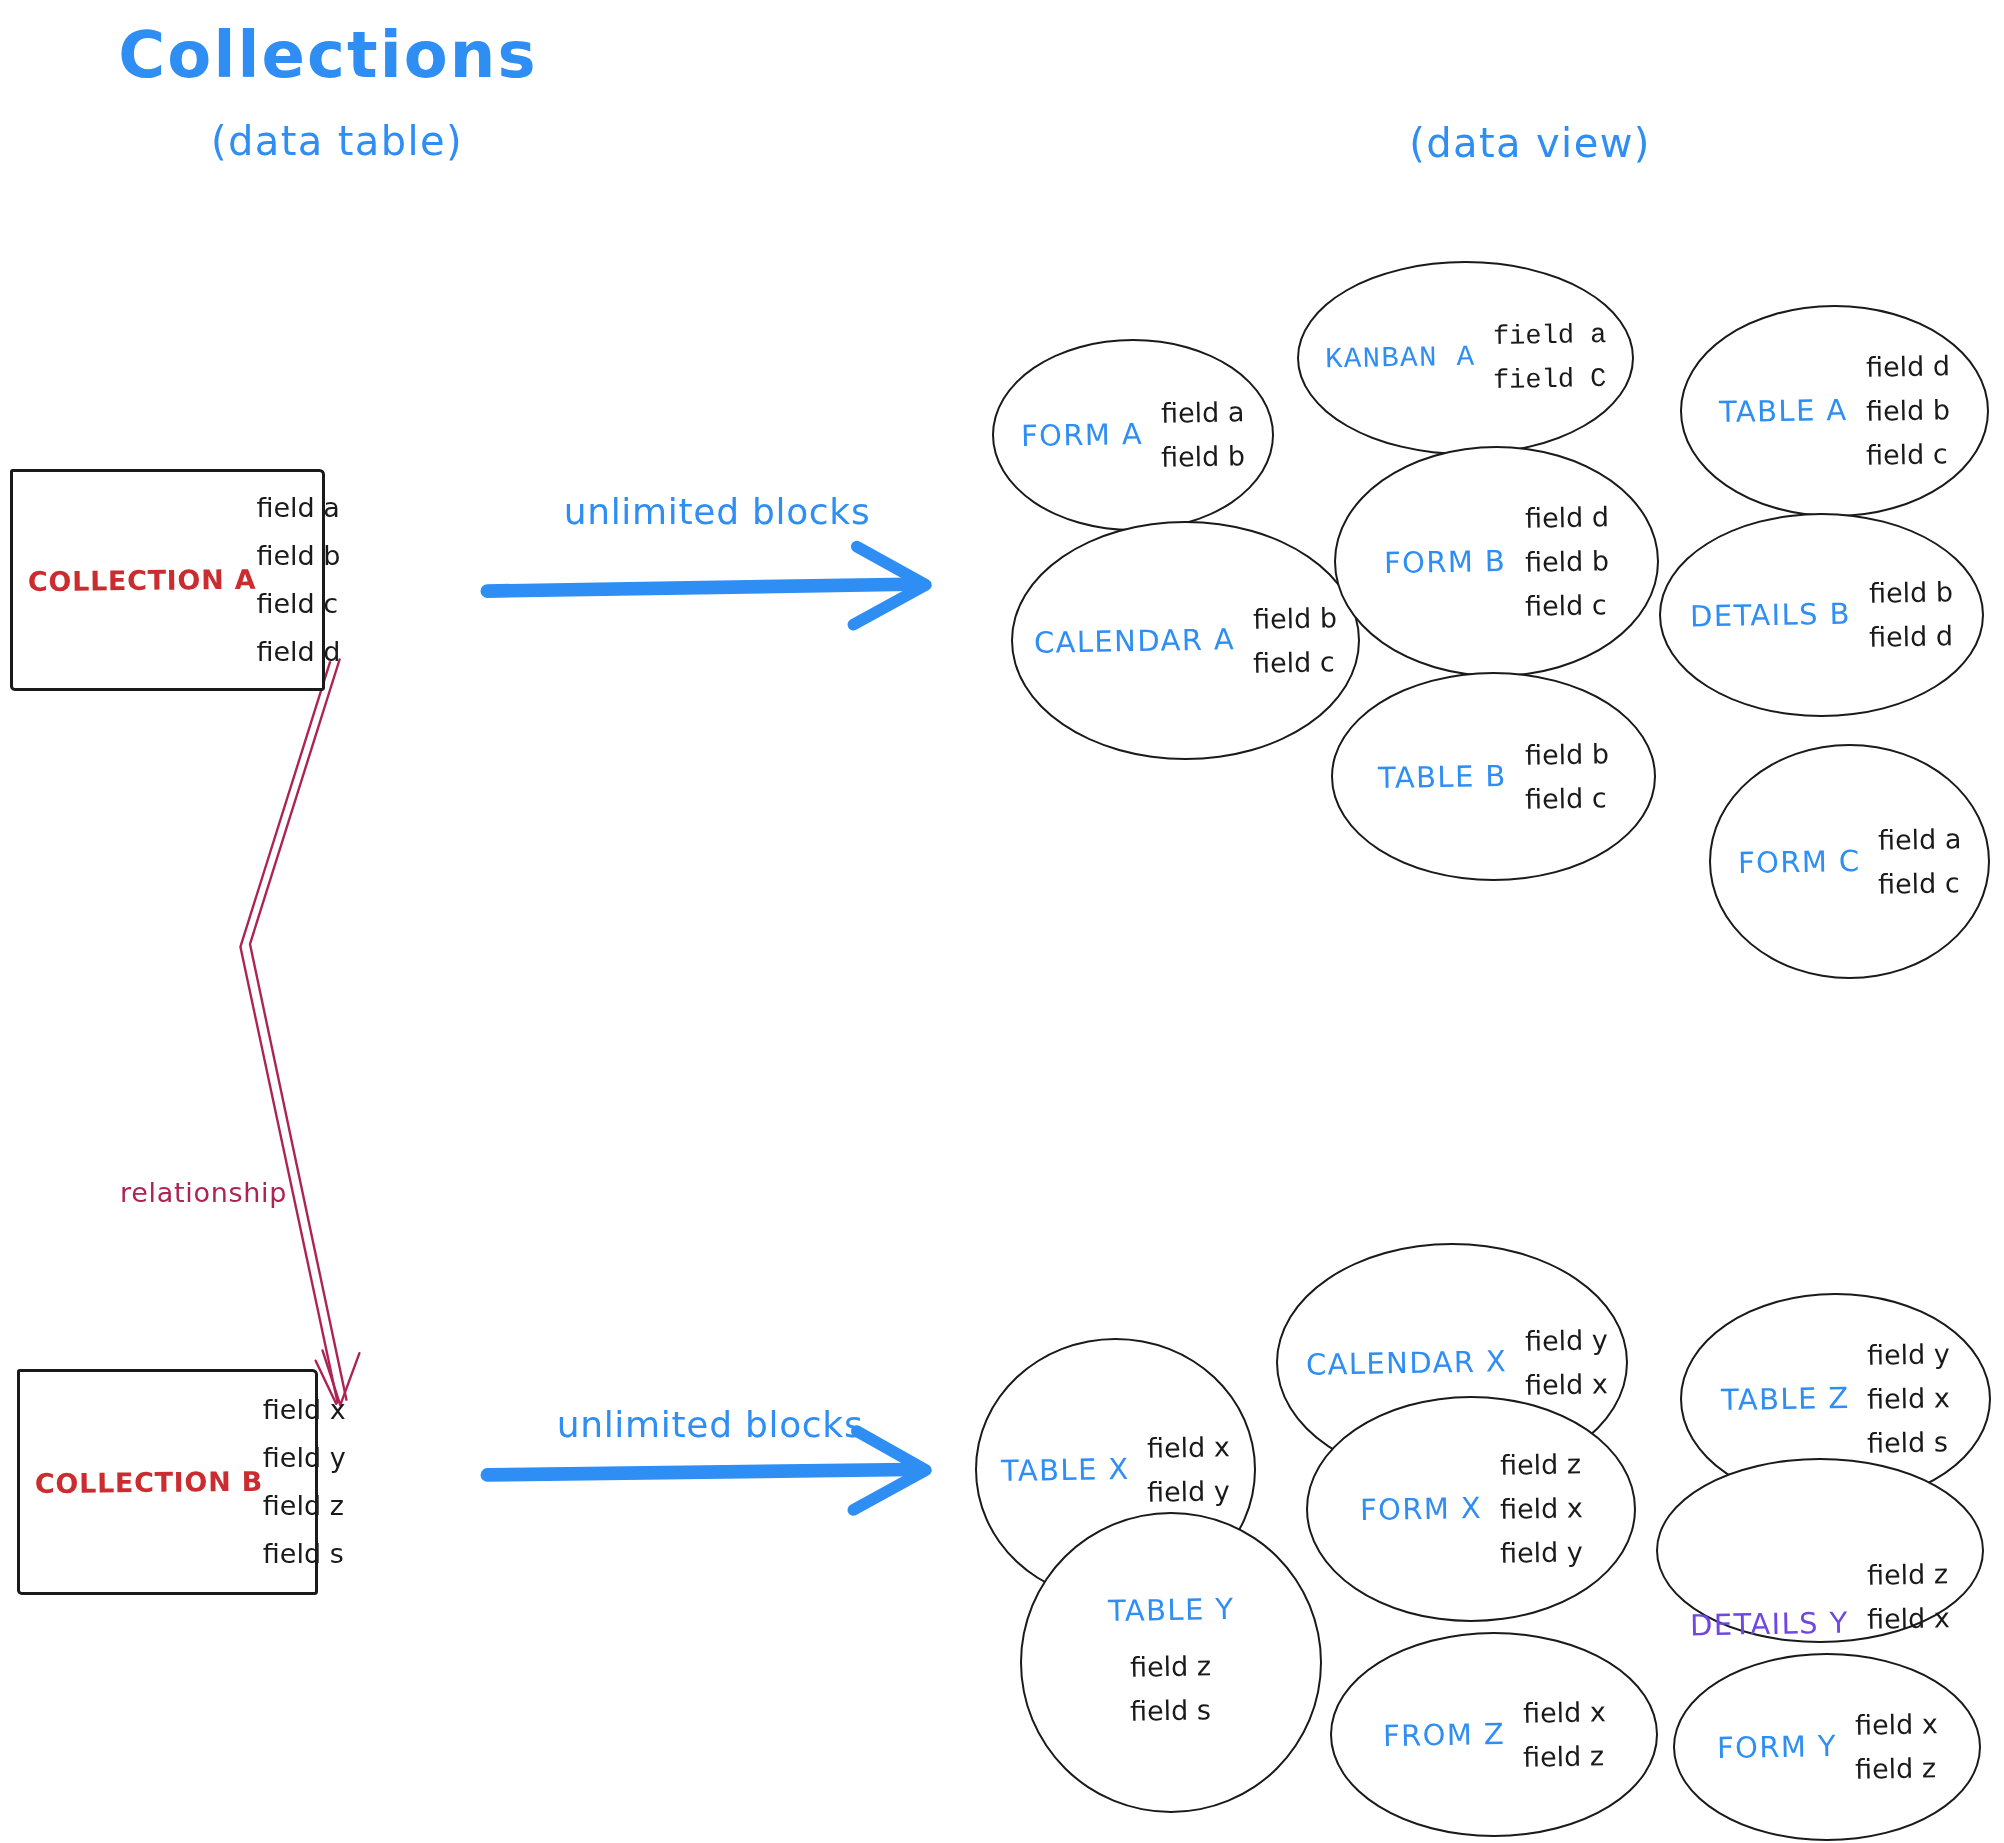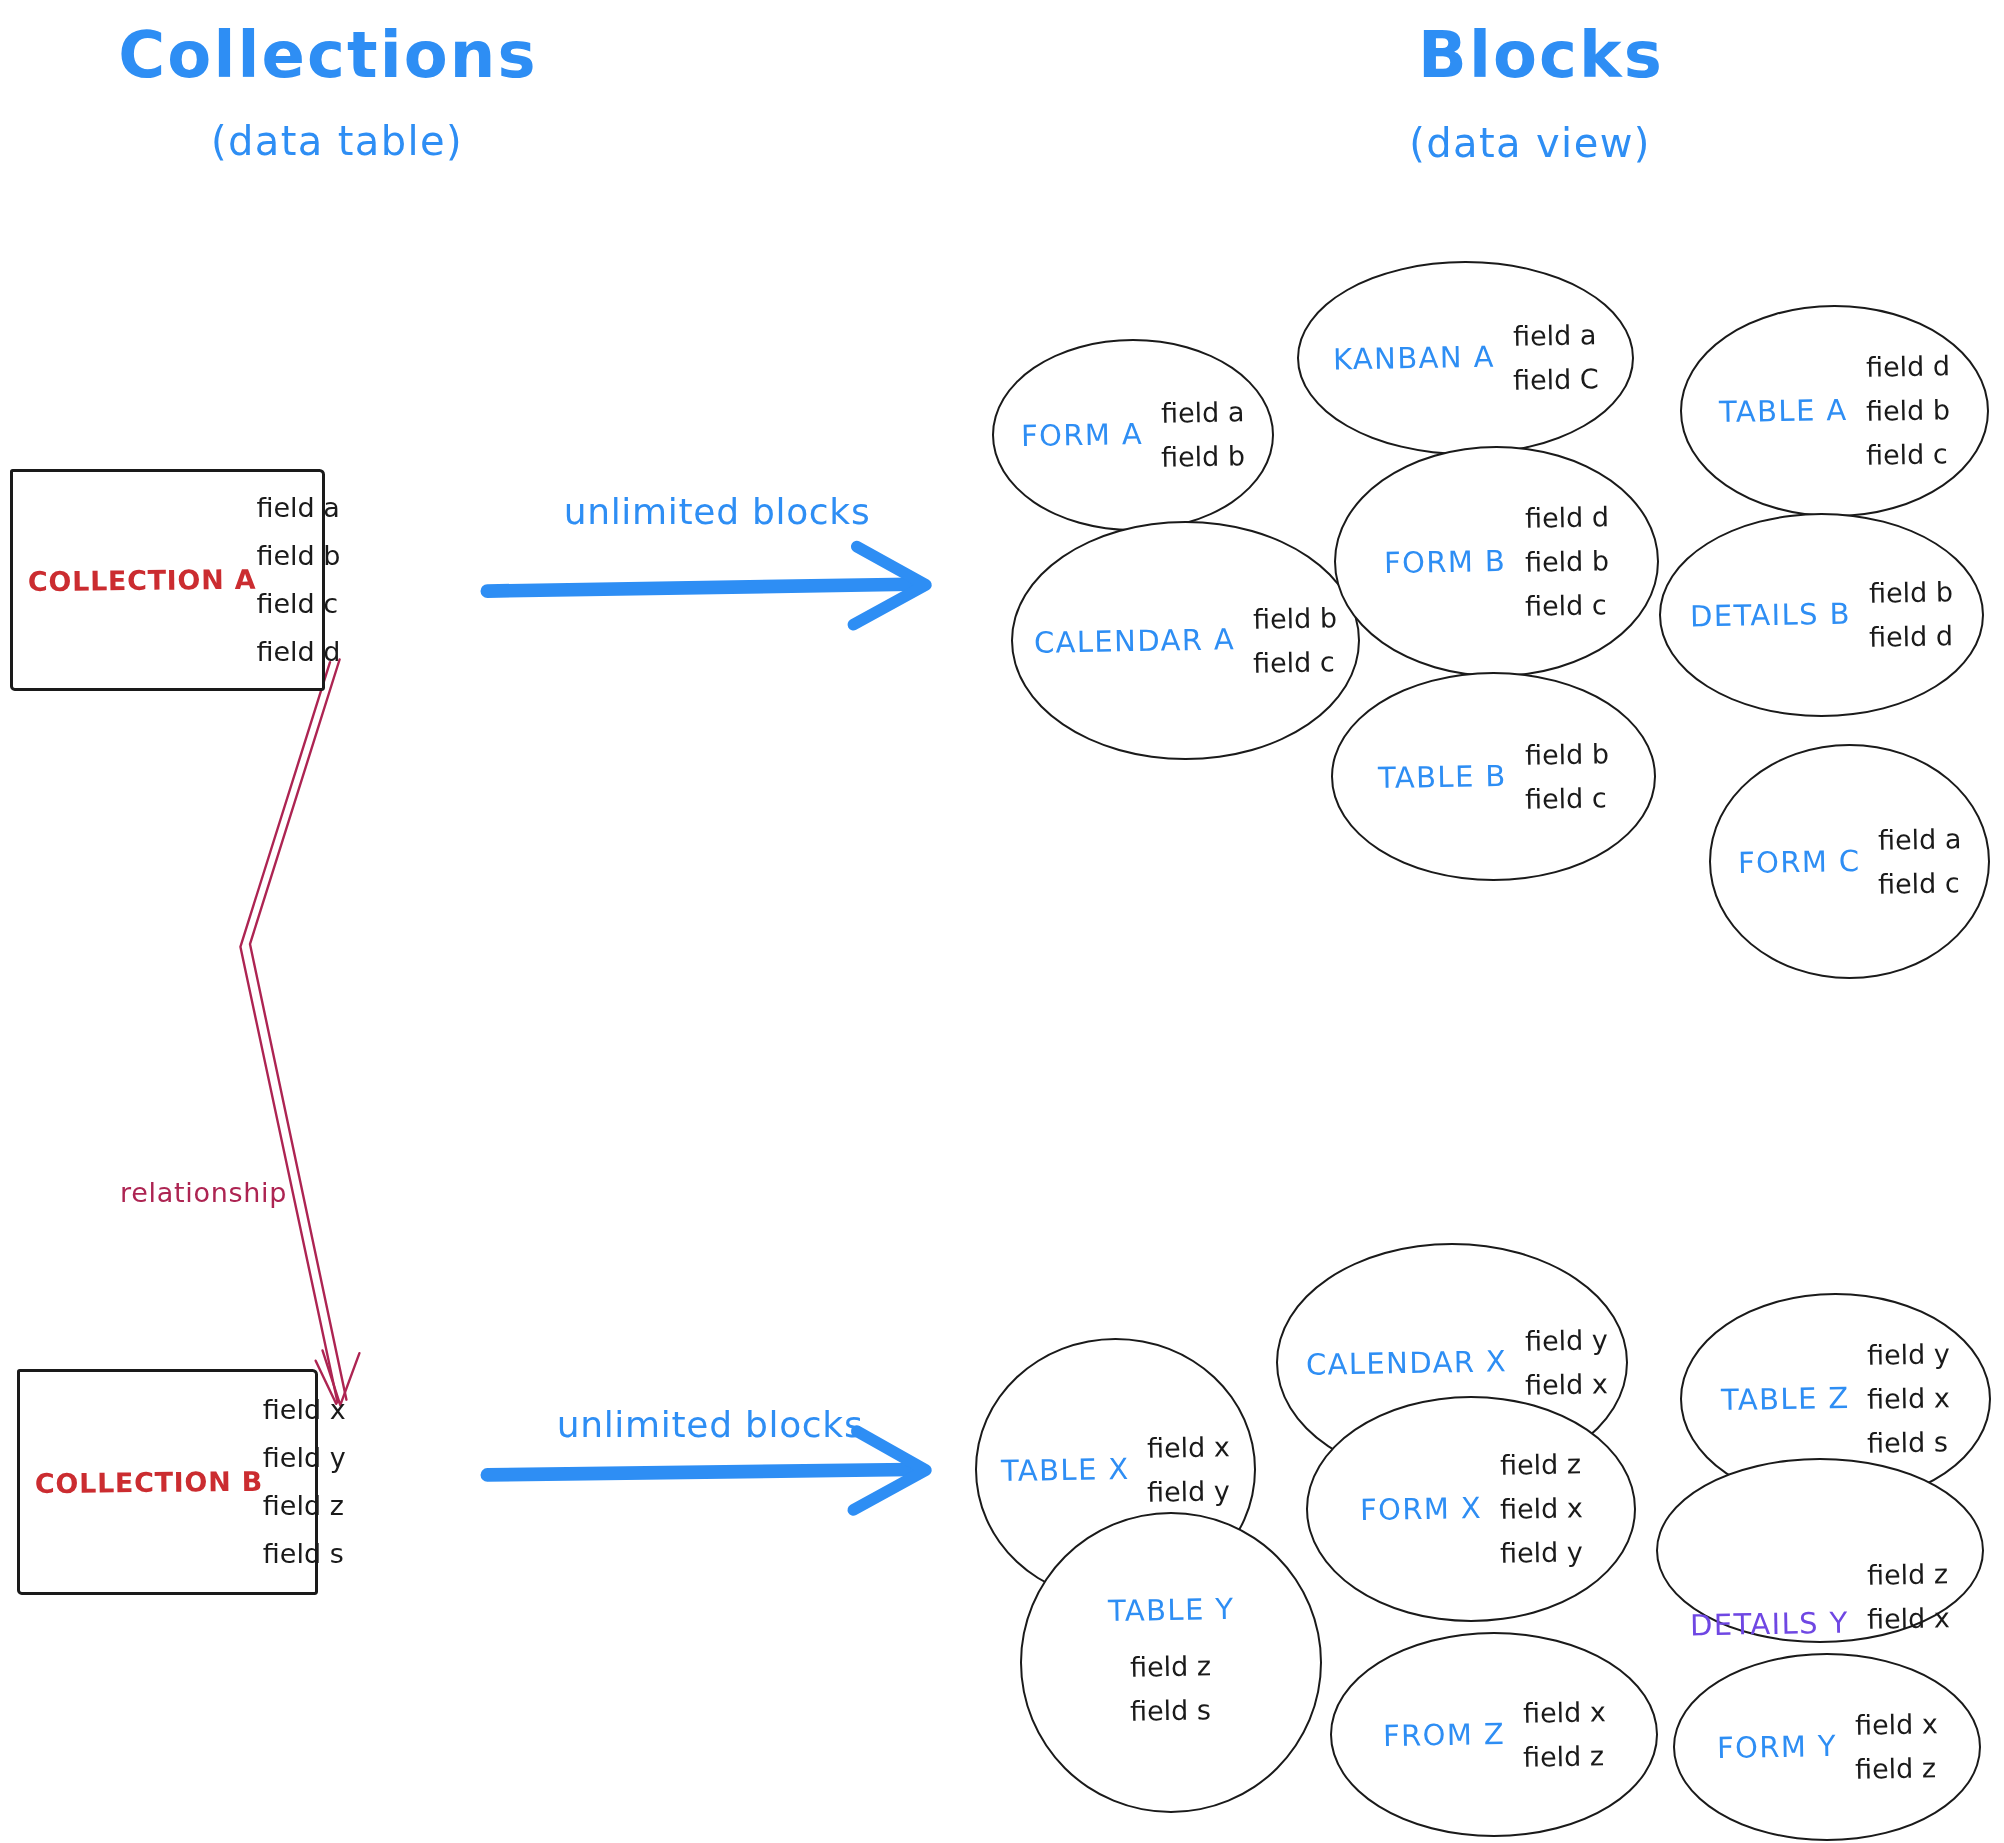--- a/index.html
+++ b/index.html
@@ -73,21 +73,20 @@
     <g class="stroke-rel" fill="none" stroke-width="3.5" stroke-linecap="round" stroke-linejoin="round">
       <path d="M496 964 L365 1380 L506 2046"></path>
       <path d="M482 968 L351 1384 L493 2050"></path>
       <path d="M471 1974 L497 2054 L525 1978"></path>
       <path d="M461 1989 L491 2052"></path>
     </g>
   </svg>
 
   <div class="page-title" style="left:328px;top:18px;">Collections</div>
   <div class="page-subtitle" style="left:337px;top:118px;">(data table)</div>
-  <div class="page-title" style="left:1541px;top:18px;">Blocks</div>
   <div class="page-subtitle" style="left:1530px;top:120px;">(data view)</div>
 
   <div class="arrow-label" style="left:717px;top:491px;">unlimited blocks</div>
   <div class="arrow-label" style="left:710px;top:1404px;">unlimited blocks</div>
   <div class="rel-label" style="left:120px;top:1177px;">relationship</div>
 
   <div id="collections-host">
       <div class="collection" style="left: 10.3px; top: 469px; width: 315px; height: 222px;">
         <div class="collection-label">COLLECTION A</div>
         <div class="collection-fields">
@@ -108,21 +107,21 @@
       </div>
     </div>
   <div id="blocks-host">
       <div class="block" style="left: 992px; top: 339px; width: 282px; height: 192px;">
         <span class="block-label" style="color: var(--blue);">FORM A</span>
         <div class="block-fields">
           <span class="bfield">field a</span>
           <span class="bfield">field b</span>
         </div>
       </div>
-      <div class="block" style="left: 1297px; top: 261px; width: 337px; height: 194px;">
+      <div class="block" style="left: 1297px; top: 261px; width: 337px; height: 194px; font-family: Liberation Mono, monospace;">
         <span class="block-label" style="color: var(--blue);">KANBAN A</span>
         <div class="block-fields">
           <span class="bfield">field a</span>
           <span class="bfield">field C</span>
         </div>
       </div>
       <div class="block" style="left: 1680px; top: 305px; width: 309px; height: 212px;">
         <span class="block-label" style="color: var(--blue);">TABLE A</span>
         <div class="block-fields">
           <span class="bfield">field d</span>

